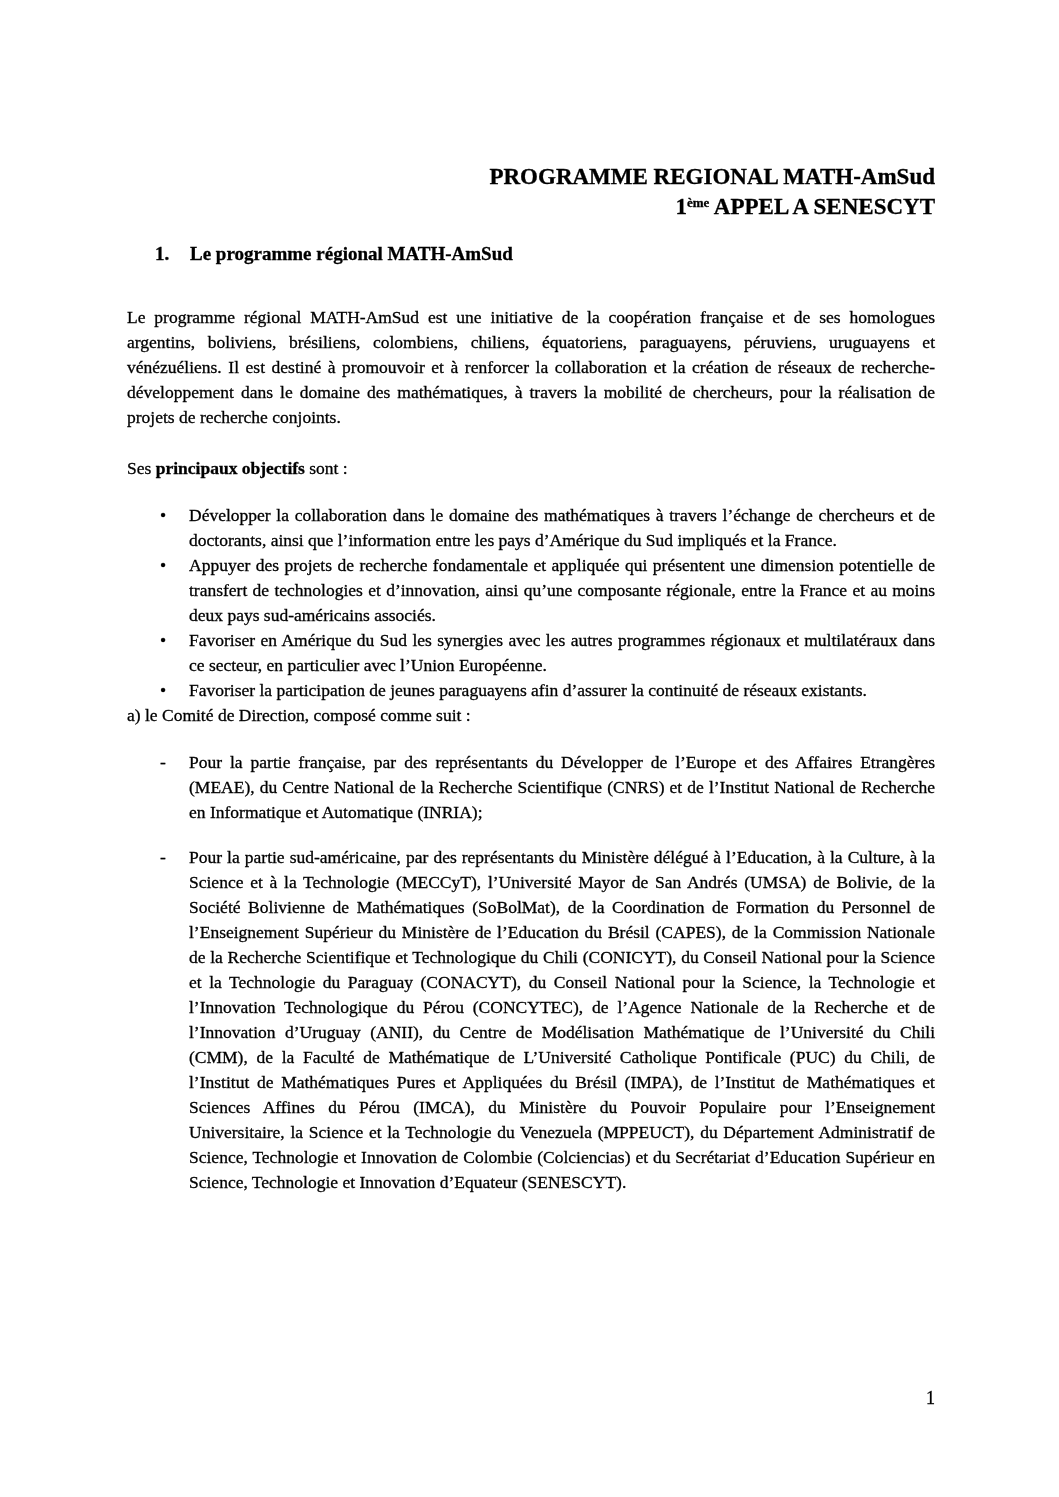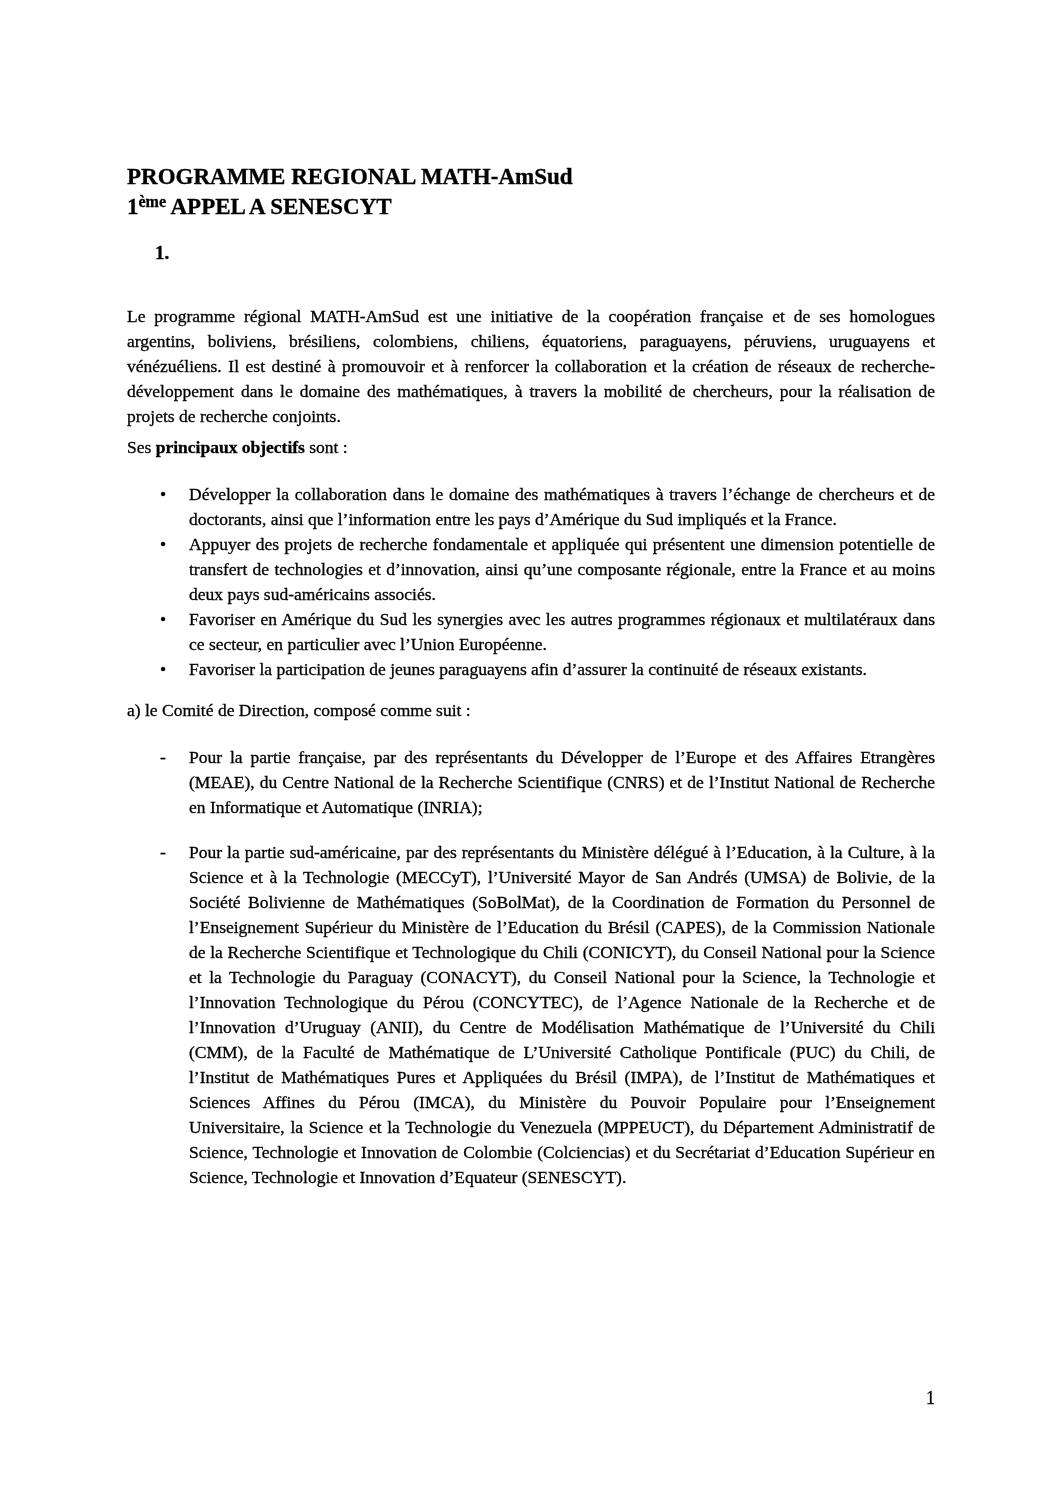--- a/index.html
+++ b/index.html
@@ -6,48 +6,49 @@
   .page{
     position:relative;
     width:1059px;height:1497px;
     background:#ffffff;color:#000;
     font-family:"Liberation Serif","DejaVu Serif",serif;
     font-size:17.5px;line-height:25px;
     -webkit-text-stroke:0.3px #000;
     overflow:hidden;
   }
   .content{position:absolute;left:127px;top:162px;width:808px;}
-  .doc-title{text-align:left;font-weight:bold;font-size:23px;line-height:30px;}
-  .sup-ord{font-size:16px;position:relative;top:-7px;font-weight:bold;}
+  .doc-title{text-align:right;font-weight:bold;font-size:23px;line-height:30px;}
+  .sup-ord{font-size:13px;position:relative;top:-7px;font-weight:bold;}
   .sec-heading{display:flex;margin-top:16px;font-weight:bold;font-size:19px;line-height:26px;padding-left:28px;}
   .sec-num{flex:0 0 35px;}
   .para{margin:0;text-align:justify;}
   .mt-intro{margin-top:38px;}
-  .mt-small{margin-top:6px;}
-  .mt-mid{margin-top:16px;}
+  .mt-small{margin-top:26px;}
+  .mt-mid{}
   .mt-list{margin-top:22px;}
   .li{display:flex;}
   .li + .li.spaced{margin-top:20px;}
   .marker{flex:0 0 62px;padding-left:33px;box-sizing:border-box;}
   .li-text{flex:1;text-align:justify;font-family:Liberation Serif, serif;}
   .page-num{position:absolute;right:124px;bottom:88px;font-size:18px;line-height:22px;}
 </style>
 </head>
 <body>
 
 <div class="page">
   <div class="content">
 
     <div class="doc-title">
       <div>PROGRAMME REGIONAL MATH-AmSud</div>
       <div><span>1</span><span class="sup-ord">ème</span><span> APPEL A SENESCYT</span></div>
     </div>
 
     <div class="sec-heading">
       <span class="sec-num">1.</span>
+      <span>Le programme régional MATH-AmSud</span>
     </div>
 
     <p class="para mt-intro">Le programme régional MATH-AmSud est une initiative de la coopération française et de ses homologues argentins, boliviens, brésiliens, colombiens, chiliens, équatoriens, paraguayens, péruviens, uruguayens et vénézuéliens. Il est destiné à promouvoir et à renforcer la collaboration et la création de réseaux de recherche-développement dans le domaine des mathématiques, à travers la mobilité de chercheurs, pour la réalisation de projets de recherche conjoints.</p>
 
     <p class="para mt-small"><span>Ses </span><b>principaux objectifs</b><span> sont :</span></p>
 
     <div class="mt-list">
       <div class="li">
         <span class="marker">•</span>
         <div class="li-text">Développer la collaboration dans le domaine des mathématiques à travers l’échange de chercheurs et de doctorants, ainsi que l’information entre les pays d’Amérique du Sud impliqués et la France.</div>

